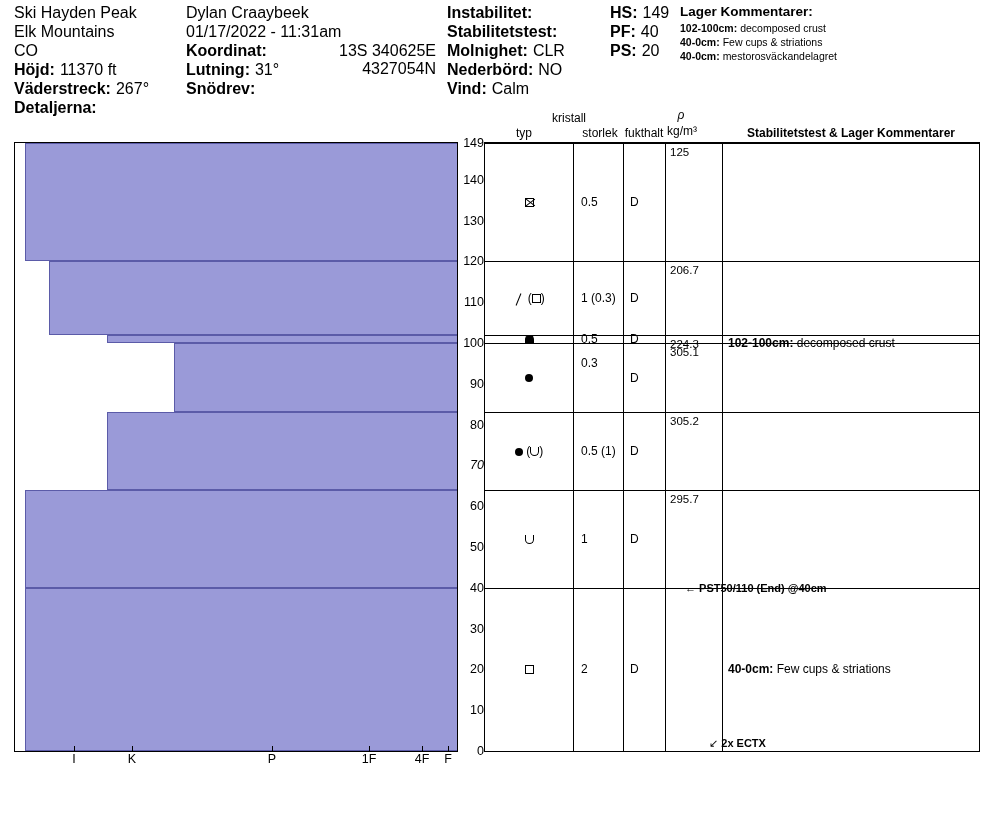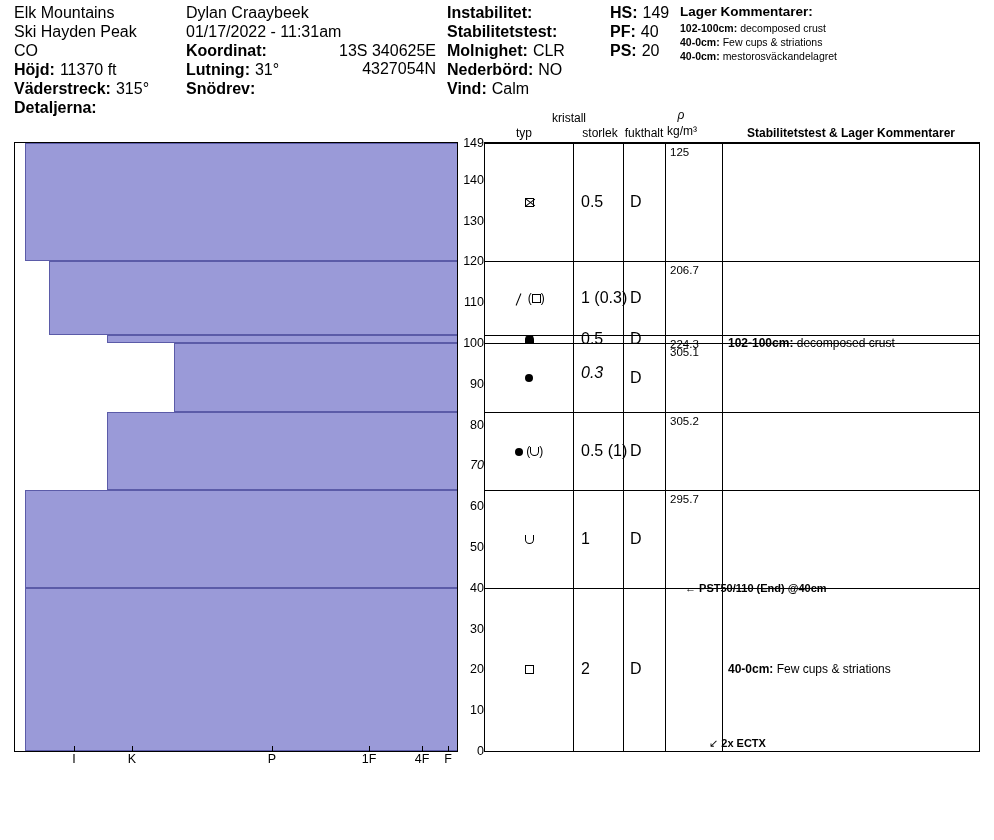--- a/index.html
+++ b/index.html
@@ -81,21 +81,21 @@
   
   #rtable {
     position: absolute;
     left: 484px; top: 142px;
     width: 496px; height: 610px;
     border: 1px solid #000;
     background: #fff;
   }
   .vline { position: absolute; top: 0; bottom: 0; width: 1px; background: #000; }
   .hline { position: absolute; left: 0; height: 1px; background: #000; }
-  .cell-txt { font-size: 16px; line-height: 14px; transform: translateY(-50%); position: absolute; }
+  .cell-txt { font-size: 12px; line-height: 14px; transform: translateY(-50%); position: absolute; }
 
   .grain { font-size: 13px; line-height: 14px; position: absolute; transform: translateY(-50%); text-align: center; width: 88px; left: 0; }
 
   .comment { position: absolute; font-size: 12px; transform: translateY(-50%); white-space: nowrap; }
   .comment b { font-weight: bold; }
 
   
   .densval { position: absolute; left: 185px; font-size: 11.5px; }
 
   
@@ -121,35 +121,35 @@
   .slash { display:inline-block; width:11px; height:12px; position:relative; vertical-align:middle; }
   .slash::before { content:''; position:absolute; left:5px; top:0; width:1px; height:13px; background:#000; transform: rotate(22deg); }
 </style>
 </head>
 <body>
 
 <div id="page">
 
   <div class="hdr-col" id="col-loc">
     <div class="row">
+        <span class="val">Ski Hayden Peak</span>
+      </div>
+    <div class="row">
         <span class="val">Elk Mountains</span>
-      </div>
-    <div class="row">
-        <span class="val">Ski Hayden Peak</span>
       </div>
     <div class="row">
         <span class="val">CO</span>
       </div>
     <div class="row">
         <span class="lbl">Höjd:</span>
         <span class="val">11370 ft</span>
       </div>
     <div class="row">
         <span class="lbl">Väderstreck:</span>
-        <span class="val">315°</span>
+        <span class="val">267°</span>
       </div>
     <div class="row">
         <span class="lbl">Detaljerna:</span>
       </div>
   </div>
 
   <div class="hdr-col" id="col-obs">
     <div class="row">
         <span class="val">Dylan Craaybeek</span>
       </div>
@@ -311,21 +311,21 @@
         <div class="cell-txt" style="left: 96px; top: 155.06px;">1 (0.3)</div>
         <div class="cell-txt" style="left: 145px; top: 155.06px;">D</div>
         <div class="densval" style="top: 121.336px;">206.7</div>
         <div class="hline" style="top: 191.785px; right: 0px; left: 0px;"></div>
         <div class="grain" style="top: 195.866px;"><span class="cupup"></span></div>
         <div class="cell-txt" style="left: 96px; top: 195.866px;">0.5</div>
         <div class="cell-txt" style="left: 145px; top: 195.866px;">D</div>
         <div class="densval" style="top: 194.785px;">224.3</div>
         <div class="hline" style="top: 199.946px; right: 0px; left: 0px;"></div>
         <div class="grain" style="top: 234.631px;"><span class="dot"></span></div>
-        <div class="cell-txt" style="left: 96px; top: 230px; font-style: italic;">0.3</div>
+        <div class="cell-txt" style="left: 96px; top: 220px;">0.3</div>
         <div class="cell-txt" style="left: 145px; top: 234.631px;">D</div>
         <div class="densval" style="top: 202.946px;">305.1</div>
         <div class="hline" style="top: 269.315px; right: 0px; left: 0px;"></div>
         <div class="grain" style="top: 308.081px;"><span class="dot"></span> <span style="font-size:12px">(</span><span class="cup"></span><span style="font-size:12px">)</span></div>
         <div class="cell-txt" style="left: 96px; top: 308.081px;">0.5 (1)</div>
         <div class="cell-txt" style="left: 145px; top: 308.081px;">D</div>
         <div class="densval" style="top: 272.315px;">305.2</div>
         <div class="hline" style="top: 346.846px; right: 0px; left: 0px;"></div>
         <div class="grain" style="top: 395.812px;"><span class="cup"></span></div>
         <div class="cell-txt" style="left: 96px; top: 395.812px;">1</div>

